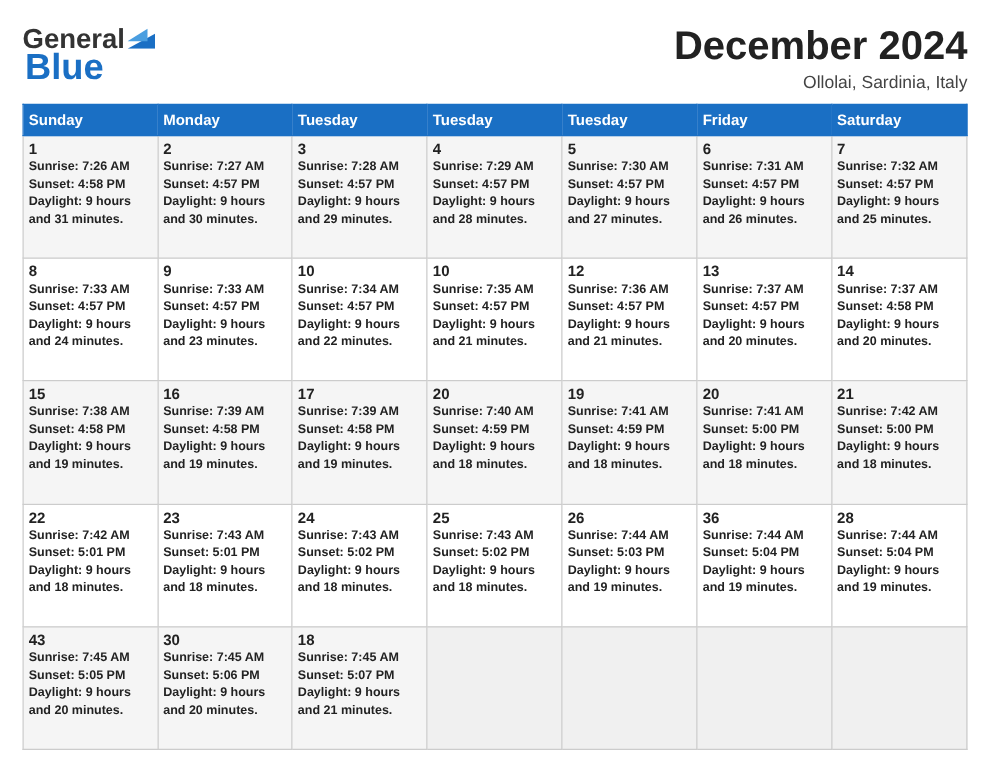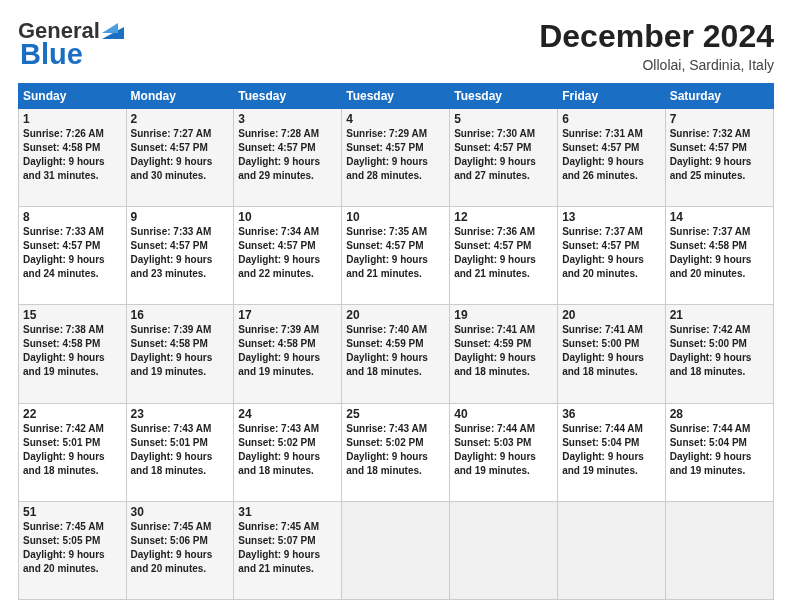--- a/index.html
+++ b/index.html
@@ -148,28 +148,28 @@
           <td><span class="day-num">20</span><span class="day-detail">Sunrise: 7:40 AM<br>Sunset: 4:59 PM<br>Daylight: 9 hours and 18 minutes.</span></td>
           <td><span class="day-num">19</span><span class="day-detail">Sunrise: 7:41 AM<br>Sunset: 4:59 PM<br>Daylight: 9 hours and 18 minutes.</span></td>
           <td><span class="day-num">20</span><span class="day-detail">Sunrise: 7:41 AM<br>Sunset: 5:00 PM<br>Daylight: 9 hours and 18 minutes.</span></td>
           <td><span class="day-num">21</span><span class="day-detail">Sunrise: 7:42 AM<br>Sunset: 5:00 PM<br>Daylight: 9 hours and 18 minutes.</span></td>
         </tr>
         <tr>
           <td><span class="day-num">22</span><span class="day-detail">Sunrise: 7:42 AM<br>Sunset: 5:01 PM<br>Daylight: 9 hours and 18 minutes.</span></td>
           <td><span class="day-num">23</span><span class="day-detail">Sunrise: 7:43 AM<br>Sunset: 5:01 PM<br>Daylight: 9 hours and 18 minutes.</span></td>
           <td><span class="day-num">24</span><span class="day-detail">Sunrise: 7:43 AM<br>Sunset: 5:02 PM<br>Daylight: 9 hours and 18 minutes.</span></td>
           <td><span class="day-num">25</span><span class="day-detail">Sunrise: 7:43 AM<br>Sunset: 5:02 PM<br>Daylight: 9 hours and 18 minutes.</span></td>
-          <td><span class="day-num">40</span><span class="day-detail">Sunrise: 7:44 AM<br>Sunset: 5:03 PM<br>Daylight: 9 hours and 19 minutes.</span></td>
+          <td><span class="day-num">26</span><span class="day-detail">Sunrise: 7:44 AM<br>Sunset: 5:03 PM<br>Daylight: 9 hours and 19 minutes.</span></td>
           <td><span class="day-num">36</span><span class="day-detail">Sunrise: 7:44 AM<br>Sunset: 5:04 PM<br>Daylight: 9 hours and 19 minutes.</span></td>
           <td><span class="day-num">28</span><span class="day-detail">Sunrise: 7:44 AM<br>Sunset: 5:04 PM<br>Daylight: 9 hours and 19 minutes.</span></td>
         </tr>
         <tr>
-          <td><span class="day-num">51</span><span class="day-detail">Sunrise: 7:45 AM<br>Sunset: 5:05 PM<br>Daylight: 9 hours and 20 minutes.</span></td>
+          <td><span class="day-num">43</span><span class="day-detail">Sunrise: 7:45 AM<br>Sunset: 5:05 PM<br>Daylight: 9 hours and 20 minutes.</span></td>
           <td><span class="day-num">30</span><span class="day-detail">Sunrise: 7:45 AM<br>Sunset: 5:06 PM<br>Daylight: 9 hours and 20 minutes.</span></td>
-          <td><span class="day-num">31</span><span class="day-detail">Sunrise: 7:45 AM<br>Sunset: 5:07 PM<br>Daylight: 9 hours and 21 minutes.</span></td>
+          <td><span class="day-num">18</span><span class="day-detail">Sunrise: 7:45 AM<br>Sunset: 5:07 PM<br>Daylight: 9 hours and 21 minutes.</span></td>
           <td class="empty"></td>
           <td class="empty"></td>
           <td class="empty"></td>
           <td class="empty"></td>
         </tr>
       </tbody>
   </table>
 </div>
 
 </body></html>

